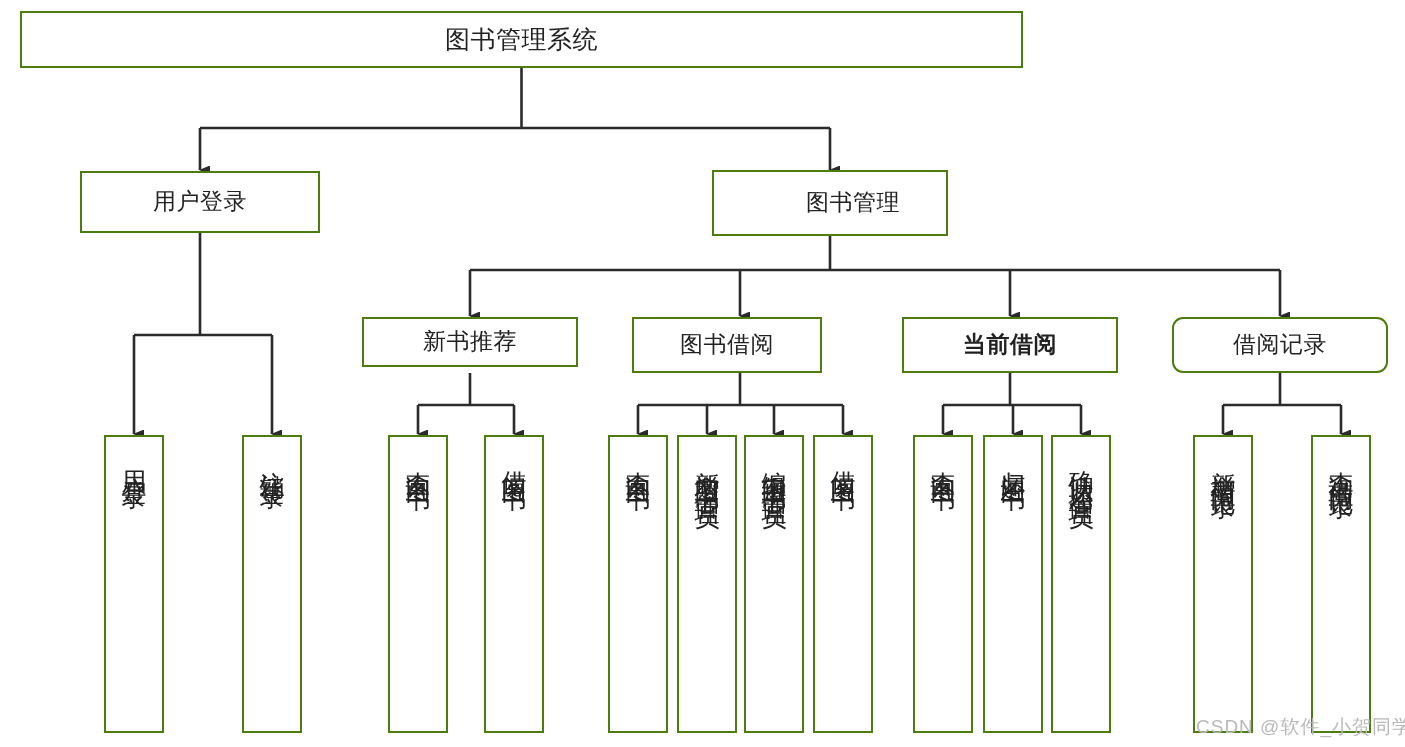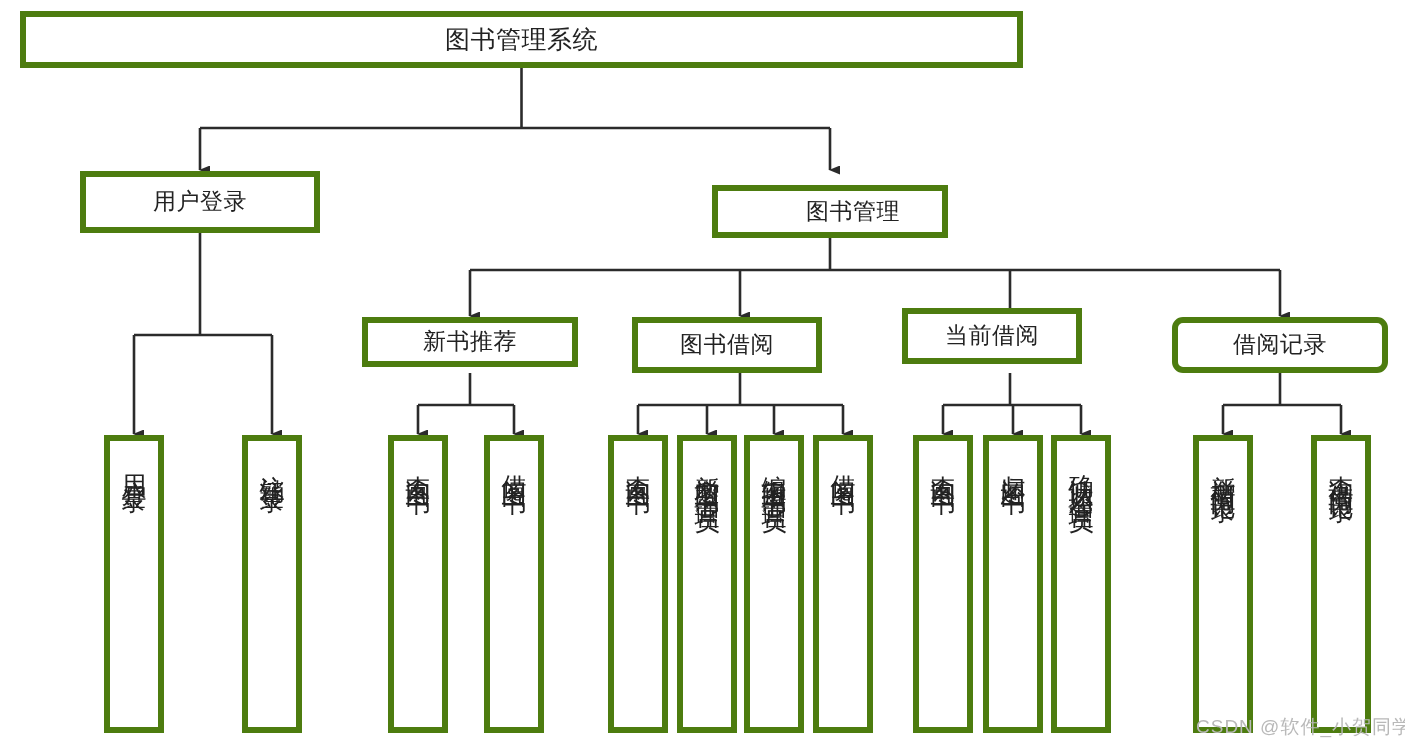--- a/index.html
+++ b/index.html
@@ -21,21 +21,21 @@
     position: absolute;
     left: 0;
     top: 0;
     width: 1405px;
     height: 747px;
   }
   .node {
     position: absolute;
     box-sizing: border-box;
     background: #ffffff;
-    border: 6px solid #4d7c0f;
+    border: 2px solid #4d7c0f;
     display: flex;
     align-items: center;
     justify-content: center;
     color: #222222;
   }
   .node-label {
     display: block;
     text-align: center;
     line-height: 1.18;
     letter-spacing: 0.5px;
@@ -115,30 +115,30 @@
       </g>
   </svg>
 
   <div id="nodes-layer">
       <div class="node level-0 horizontal" style="left: 20px; top: 11px; width: 1003px; height: 57px;">
         <span class="node-label">图书管理系统</span>
       </div>
       <div class="node level-1 horizontal" style="left: 80px; top: 171px; width: 240px; height: 62px;">
         <span class="node-label">用户登录</span>
       </div>
-      <div class="node level-1 horizontal" style="left: 712px; top: 185px; width: 236px; height: 53px; padding-left: 46px;">
+      <div class="node level-1 horizontal" style="left: 712px; top: 170px; width: 236px; height: 66px; padding-left: 46px;">
         <span class="node-label">图书管理</span>
       </div>
       <div class="node level-2 horizontal" style="left: 362px; top: 317px; width: 216px; height: 50px;">
         <span class="node-label">新书推荐</span>
       </div>
       <div class="node level-2 horizontal" style="left: 632px; top: 317px; width: 190px; height: 56px;">
         <span class="node-label">图书借阅</span>
       </div>
-      <div class="node level-2 horizontal" style="left: 902px; top: 308px; width: 180px; height: 56px;">
+      <div class="node level-2 horizontal" style="left: 902px; top: 317px; width: 216px; height: 56px; font-weight: bold;">
         <span class="node-label">当前借阅</span>
       </div>
       <div class="node level-2 horizontal" style="left: 1172px; top: 317px; width: 216px; height: 56px; border-radius: 11px;">
         <span class="node-label">借阅记录</span>
       </div>
       <div class="node level-3 vertical leaf" style="left: 104px; top: 435px; width: 60px; height: 298px;">
         <span class="node-label">用户登录</span>
       </div>
       <div class="node level-3 vertical leaf" style="left: 242px; top: 435px; width: 60px; height: 298px;">
         <span class="node-label">注销登录</span>

